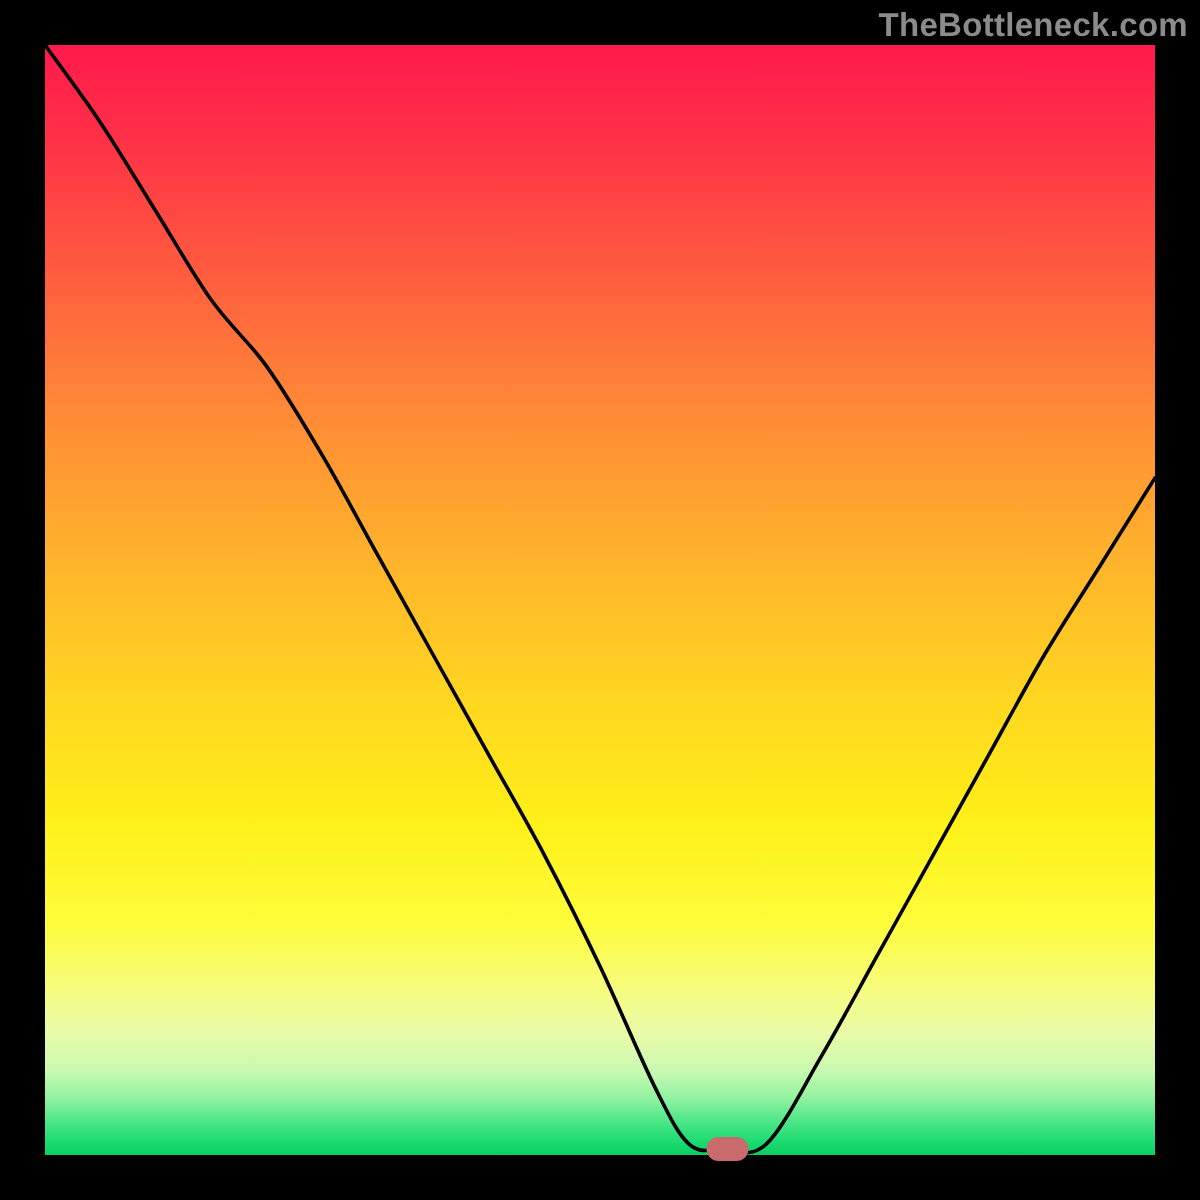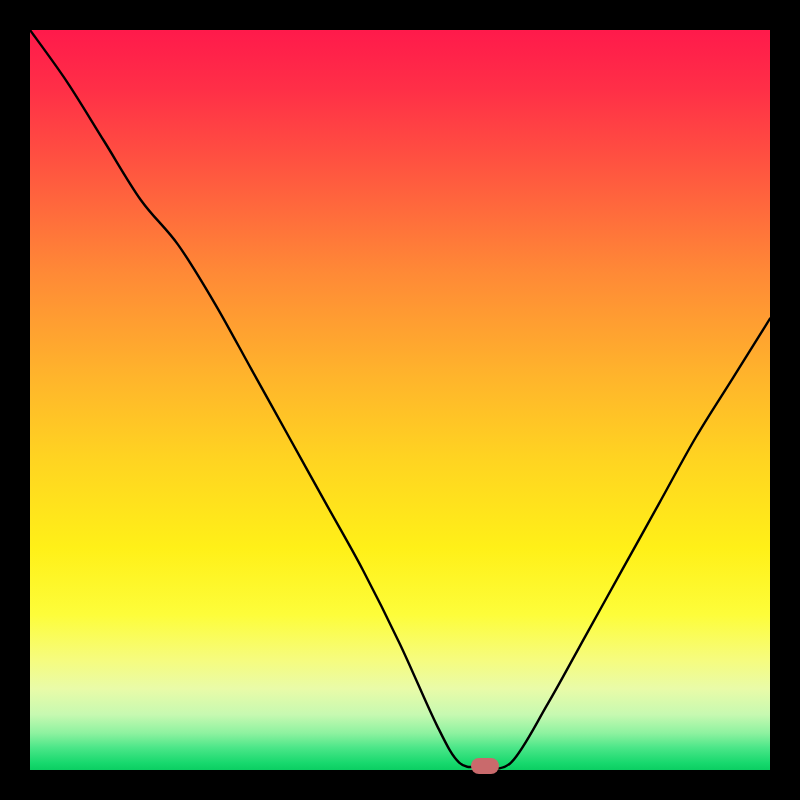--- a/index.html
+++ b/index.html
@@ -79,13 +79,14 @@
   <div class="plot-area">
     <div class="gradient-bg"></div>
 
     <svg class="curve" viewBox="0 0 740 740" preserveAspectRatio="none">
       <path id="curve-path" fill="none" stroke="#000" stroke-width="2.4" stroke-linecap="round" stroke-linejoin="round" d="M 0.00 0.00 C 6.17 8.63, 24.67 33.30, 37.00 51.80 C 49.33 70.30, 61.67 91.27, 74.00 111.00 C 86.33 130.73, 98.67 152.93, 111.00 170.20 C 123.33 187.47, 135.67 197.33, 148.00 214.60 C 160.33 231.87, 172.67 252.83, 185.00 273.80 C 197.33 294.77, 209.67 318.20, 222.00 340.40 C 234.33 362.60, 246.67 384.80, 259.00 407.00 C 271.33 429.20, 283.67 451.40, 296.00 473.60 C 308.33 495.80, 320.67 516.77, 333.00 540.20 C 345.33 563.63, 357.67 588.30, 370.00 614.20 C 382.33 640.10, 397.13 675.87, 407.00 695.60 C 416.87 715.33, 421.80 725.82, 429.20 732.60 C 436.60 739.38, 442.77 736.30, 451.40 736.30 C 460.03 736.30, 469.90 743.08, 481.00 732.60 C 492.10 722.12, 505.67 694.37, 518.00 673.40 C 530.33 652.43, 542.67 629.00, 555.00 606.80 C 567.33 584.60, 579.67 562.40, 592.00 540.20 C 604.33 518.00, 616.67 495.80, 629.00 473.60 C 641.33 451.40, 653.67 427.97, 666.00 407.00 C 678.33 386.03, 690.67 367.53, 703.00 347.80 C 715.33 328.07, 733.83 298.47, 740.00 288.60"></path>
     </svg>
 
     <div class="marker" id="marker" style="left: 61.5%; top: 99.4%;"></div>
   </div>
 
+  <div class="watermark">TheBottleneck.com</div>
 </div>
 
 </body></html>

